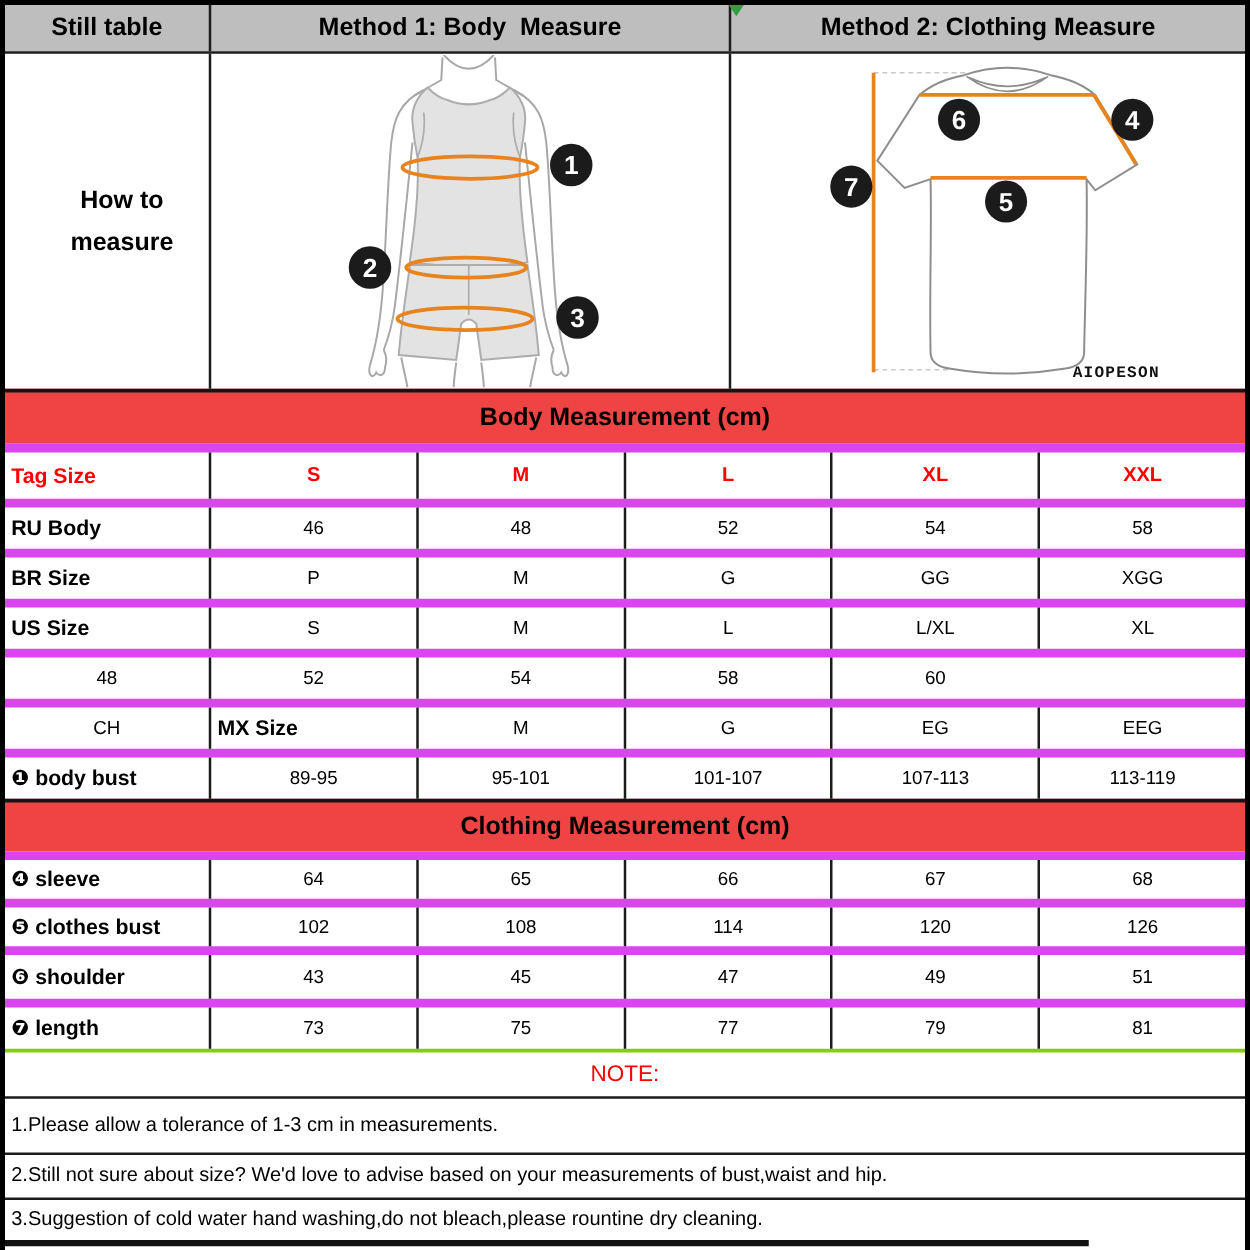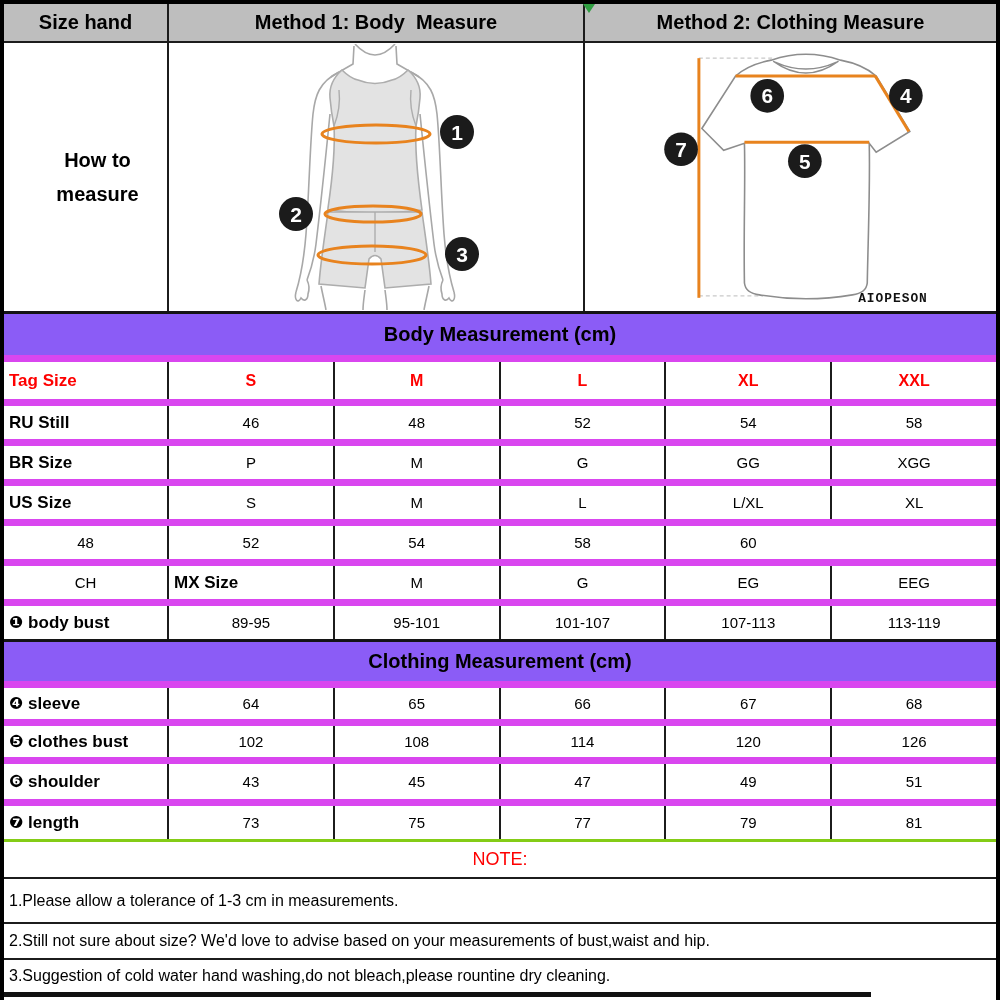--- a/index.html
+++ b/index.html
@@ -8,21 +8,21 @@
     border:4px solid #000;border-bottom:none;background:#fff;overflow:hidden;
     font-family:"Liberation Sans","DejaVu Sans",sans-serif;color:#000;
   }
   .grid3{display:grid;grid-template-columns:163px 416px 1fr;}
   .grid6{display:grid;grid-template-columns:163px repeat(5,1fr);}
   .cell{display:flex;align-items:center;justify-content:center;overflow:hidden;border-left:2px solid #1c1c1c;box-sizing:border-box;}
   .cell:first-child{border-left:none;}
   .head3{height:37px;background:#bebebe;font-weight:bold;font-size:20px;white-space:pre;}
   .illus{height:268px;border-top:2px solid #1c1c1c;}
   .howcell{flex-direction:column;font-weight:bold;font-size:20px;line-height:1.7;margin-left:24px;}
-  .band{height:44px;background:#8b5cf6;display:flex;align-items:center;justify-content:center;
+  .band{height:44px;background:#ef4444;display:flex;align-items:center;justify-content:center;
         font-weight:bold;font-size:20px;border-top:3px solid #141414;box-sizing:border-box;}
   .band2{height:42px;}
   .trow{border-top:7px solid #d946ef;box-sizing:border-box;}
   .h44{height:44px}.h40{height:40px}.h42{height:42px}.h38{height:38px}
   .lab{justify-content:flex-start;padding-left:5px;font-weight:bold;font-size:17px;}
   .val{font-size:15px;}
   .tag .lab,.tag .val{color:#fe0000;}
   .tag .val{font-weight:bold;font-size:16px;}
   .noterow{height:38px;display:flex;align-items:center;justify-content:center;
            color:#fe0000;font-size:18px;border-top:3px solid #84cc16;box-sizing:border-box;}
@@ -34,21 +34,21 @@
   .green-marker{position:absolute;left:579px;top:0;width:0;height:0;
     border-left:6px solid transparent;border-right:6px solid transparent;border-top:9px solid #2f9e41;z-index:5;}
   svg{display:block;}
 </style>
 </head>
 <body>
 
 <div class="sheet">
 
   <div class="grid3 head3">
-    <div class="cell">Size hand</div>
+    <div class="cell">Still table</div>
     <div class="cell">Method 1: Body  Measure</div>
     <div class="cell">Method 2: Clothing Measure</div>
   </div>
   <div class="green-marker"></div>
 
   <div class="grid3 illus">
     <div class="cell howcell">
       <div>How to</div>
       <div>measure</div>
     </div>
@@ -136,21 +136,21 @@
   <div class="grid6 trow tag h44">
     <div class="cell lab">Tag Size</div>
     <div class="cell val">S</div>
     <div class="cell val">M</div>
     <div class="cell val">L</div>
     <div class="cell val">XL</div>
     <div class="cell val">XXL</div>
   </div>
 
   <div class="grid6 trow h40">
-    <div class="cell lab">RU Still</div>
+    <div class="cell lab">RU Body</div>
     <div class="cell val">46</div>
     <div class="cell val">48</div>
     <div class="cell val">52</div>
     <div class="cell val">54</div>
     <div class="cell val">58</div>
   </div>
   <div class="grid6 trow h40">
     <div class="cell lab">BR Size</div>
     <div class="cell val">P</div>
     <div class="cell val">M</div>

